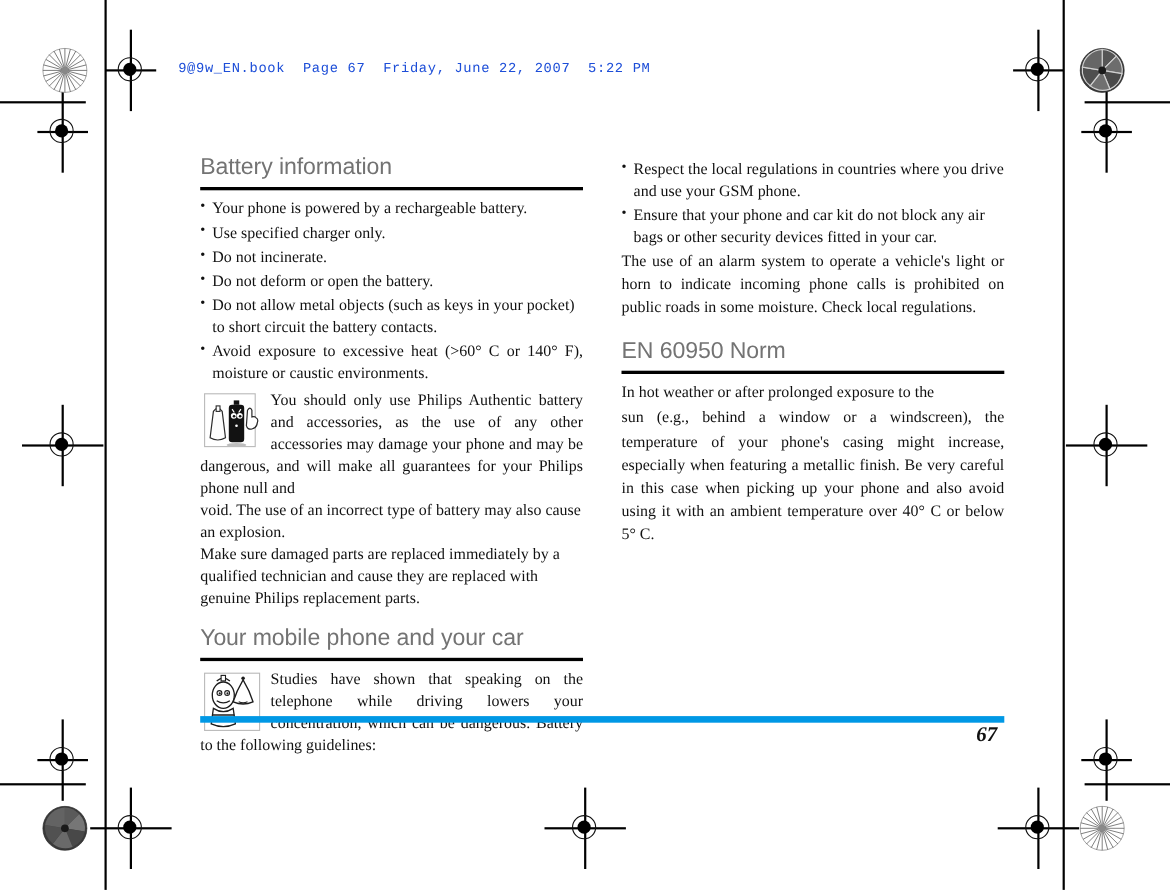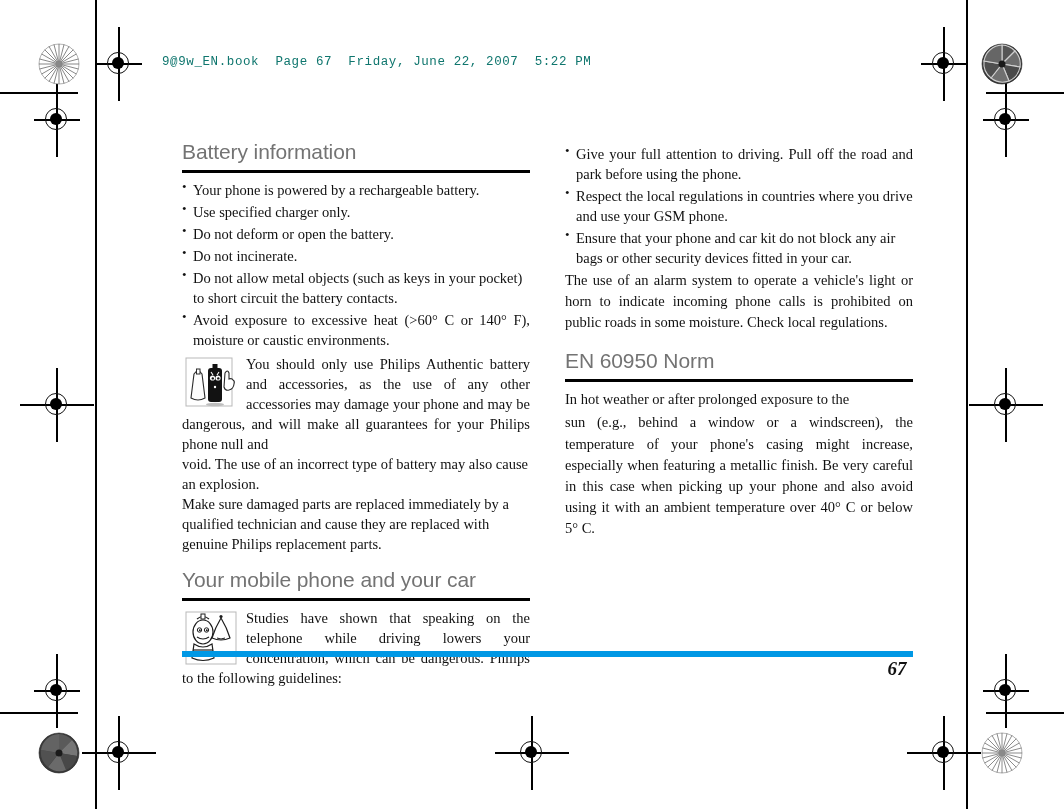--- a/index.html
+++ b/index.html
@@ -74,21 +74,21 @@
   .rosette svg { display: block; }
 
   
   .header-stamp {
     position: absolute;
     left: 162px;
     top: 55px;
     font-family: "Liberation Mono", "DejaVu Sans Mono", monospace;
     font-size: 12.5px;
     letter-spacing: 0.6px;
-    color: #0f766e;
+    color: #1d4ed8;
     white-space: pre;
   }
 
   
   .col {
     position: absolute;
     width: 348px;
     top: 140px;
   }
   .col-left  { left: 182px; }
@@ -350,22 +350,22 @@
   <div class="header-stamp">9@9w_EN.book  Page 67  Friday, June 22, 2007  5:22 PM</div>
 
   <div class="col col-left">
 
     <h2 class="section-title">Battery information</h2>
     <div class="rule short"></div>
 
     <ul class="bullets">
       <li>Your phone is powered by a rechargeable battery.</li>
       <li>Use specified charger only.</li>
+      <li>Do not incinerate.</li>
       <li>Do not deform or open the battery.</li>
-      <li>Do not incinerate.</li>
       <li>Do not allow metal objects (such as keys in your pocket) to short circuit the battery contacts.</li>
       <li class="justify">Avoid exposure to excessive heat (&gt;60° C or 140° F), moisture or caustic environments.</li>
     </ul>
 
     <div class="flow-block clearfix" style="margin-top:4px;font-family:Liberation Serif, serif;">
       <div class="icon-figure">
         <svg width="56" height="58" viewBox="0 0 56 58" aria-hidden="true">
           <rect x="2" y="2" width="46" height="48" fill="#ffffff" stroke="#b9b9b9" stroke-width="1"></rect>
 
           <path d="M10 18 q4 -6 8 0 l3 24 q-7 4 -14 0 Z" fill="#fdfdfd" stroke="#2b2b2b" stroke-width="1.1"></path>
@@ -411,28 +411,27 @@
           <circle cx="22.8" cy="20.3" r="1" fill="#1d1d1d"></circle>
           <path d="M13 27 q6 4 12 0" stroke="#1d1d1d" stroke-width="1.2" fill="none"></path>
           <path d="M13 9 q6 -5 12 0" stroke="#1d1d1d" stroke-width="1.2" fill="none"></path>
           <rect x="17" y="4" width="4" height="5" fill="#ffffff" stroke="#1d1d1d" stroke-width="1"></rect>
 
           <path d="M37 8 q6 10 9 20 q-9 4 -18 0 q3 -10 9 -20 Z" fill="#ffffff" stroke="#1d1d1d" stroke-width="1.2"></path>
           <path d="M33 28 q4 2 8 0" stroke="#1d1d1d" stroke-width="1" fill="none"></path>
           <circle cx="37" cy="6.5" r="1.6" fill="#1d1d1d"></circle>
         </svg>
       </div>
-      <p class="body justify">Studies have shown that speaking on the telephone while driving lowers your concentration, which can be dangerous. Philips to the following guidelines:</p>
+      <p class="body justify">Studies have shown that speaking on the telephone while driving lowers your concentration, which can be dangerous. Battery to the following guidelines:</p>
     </div>
   </div>
 
   <div class="col col-right">
 
     <ul class="bullets" style="margin-top:4px;">
-      <li class="justify">Give your full attention to driving. Pull off the road and park before using the phone.</li>
       <li>Respect the local regulations in countries where you drive and use your GSM phone.</li>
       <li>Ensure that your phone and car kit do not block any air bags or other security devices fitted in your car.</li>
     </ul>
 
     <p class="body justify spaced" style="margin-top:2px;">The use of an alarm system to operate a vehicle's light or horn to indicate incoming phone calls is prohibited on public roads in some moisture. Check local regulations.</p>
 
     <h2 class="section-title" style="margin-top:16px;">EN 60950 Norm</h2>
     <div class="rule short"></div>
 
     <p class="body">In hot weather or after prolonged exposure to the</p>

